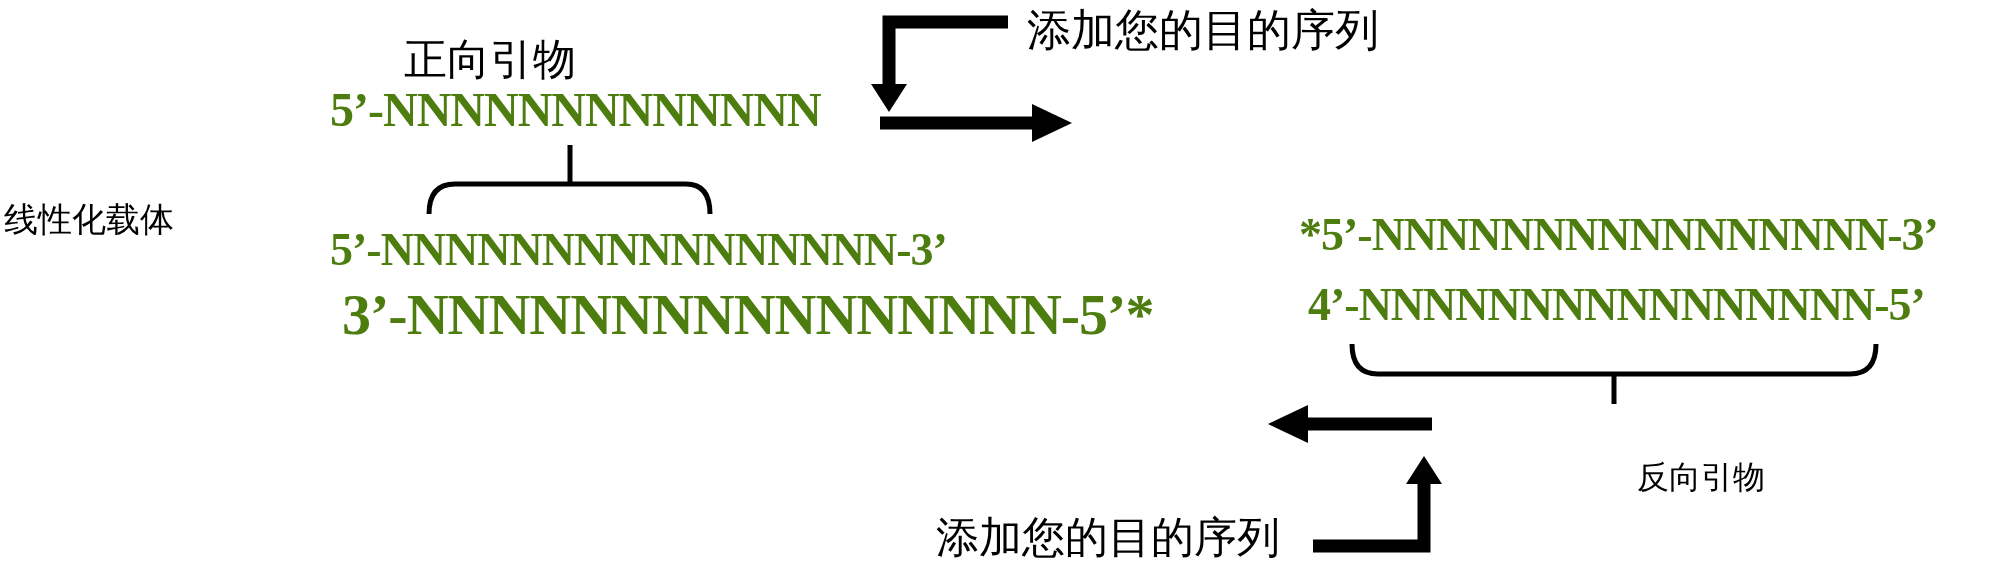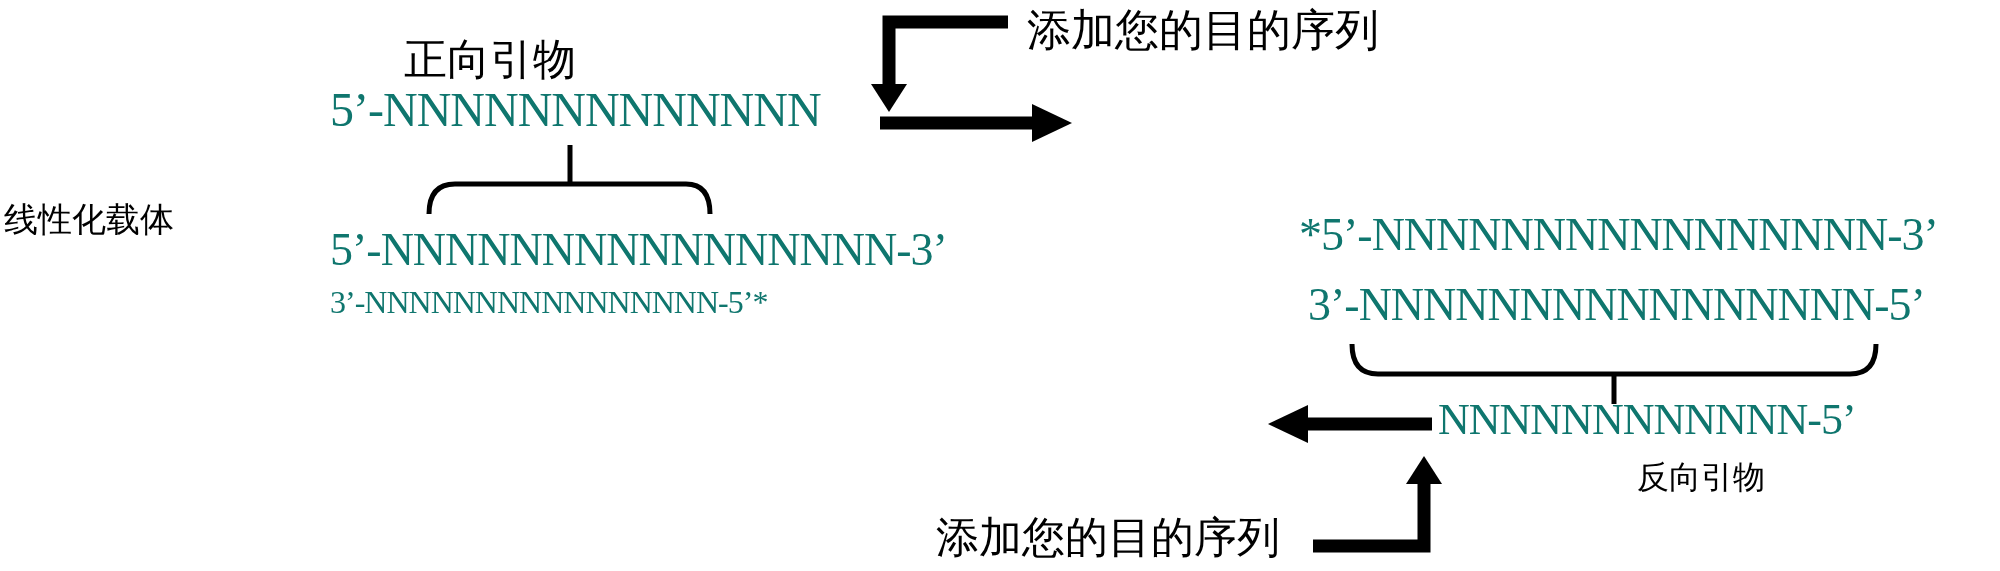--- a/index.html
+++ b/index.html
@@ -13,24 +13,24 @@
   }
   .cjk {
     position: absolute;
     color: #000;
     white-space: nowrap;
     line-height: 1;
     font-family: "Liberation Sans", sans-serif;
   }
   .seq {
     position: absolute;
-    color: #0f766e;
+    color: #4d7c0f;
     white-space: nowrap;
     line-height: 1;
-    font-weight: normal;
+    font-weight: bold;
     letter-spacing: -1px;
     font-family: "Liberation Serif", "DejaVu Serif", serif;
   }
   svg.overlay {
     position: absolute;
     left: 0; top: 0;
     width: 2000px; height: 571px;
     pointer-events: none;
   }
   .ink-stroke { stroke: #000; fill: none; }
@@ -81,21 +81,20 @@
   <div class="cjk" style="left:4px; top:202px; font-size:34px;">线性化载体</div>
 
   <div class="cjk" style="left:1637px; top:461px; font-size:32px;">反向引物</div>
 
   <div class="cjk" style="left:936px; top:516px; font-size:43px;">添加您的目的序列</div>
 
   <div class="seq" style="left:330px; top:86px; font-size:48px;">5’-NNNNNNNNNNNNN</div>
 
   <div class="seq" style="left:330px; top:227px; font-size:46px;">5’-NNNNNNNNNNNNNNNN-3’</div>
 
-  <div class="seq" style="left:330px; top:286px; font-size:32px;">3’-NNNNNNNNNNNNNNNN-5’*</div>
+  <div class="seq" style="left:342px; top:286px; font-size:58px;">3’-NNNNNNNNNNNNNNNN-5’*</div>
 
   <div class="seq" style="left:1282px; top:212px; font-size:46px;margin-left:17px;">*5’-NNNNNNNNNNNNNNNN-3’</div>
 
-  <div class="seq" style="left:1308px; top:282px; font-size:46px;">3’-NNNNNNNNNNNNNNNN-5’</div>
+  <div class="seq" style="left:1308px; top:282px; font-size:46px;">4’-NNNNNNNNNNNNNNNN-5’</div>
 
-  <div class="seq" style="left:1438px; top:398px; font-size:44px;">NNNNNNNNNNNN-5’</div>
 
 </div>
 
 </body></html>

